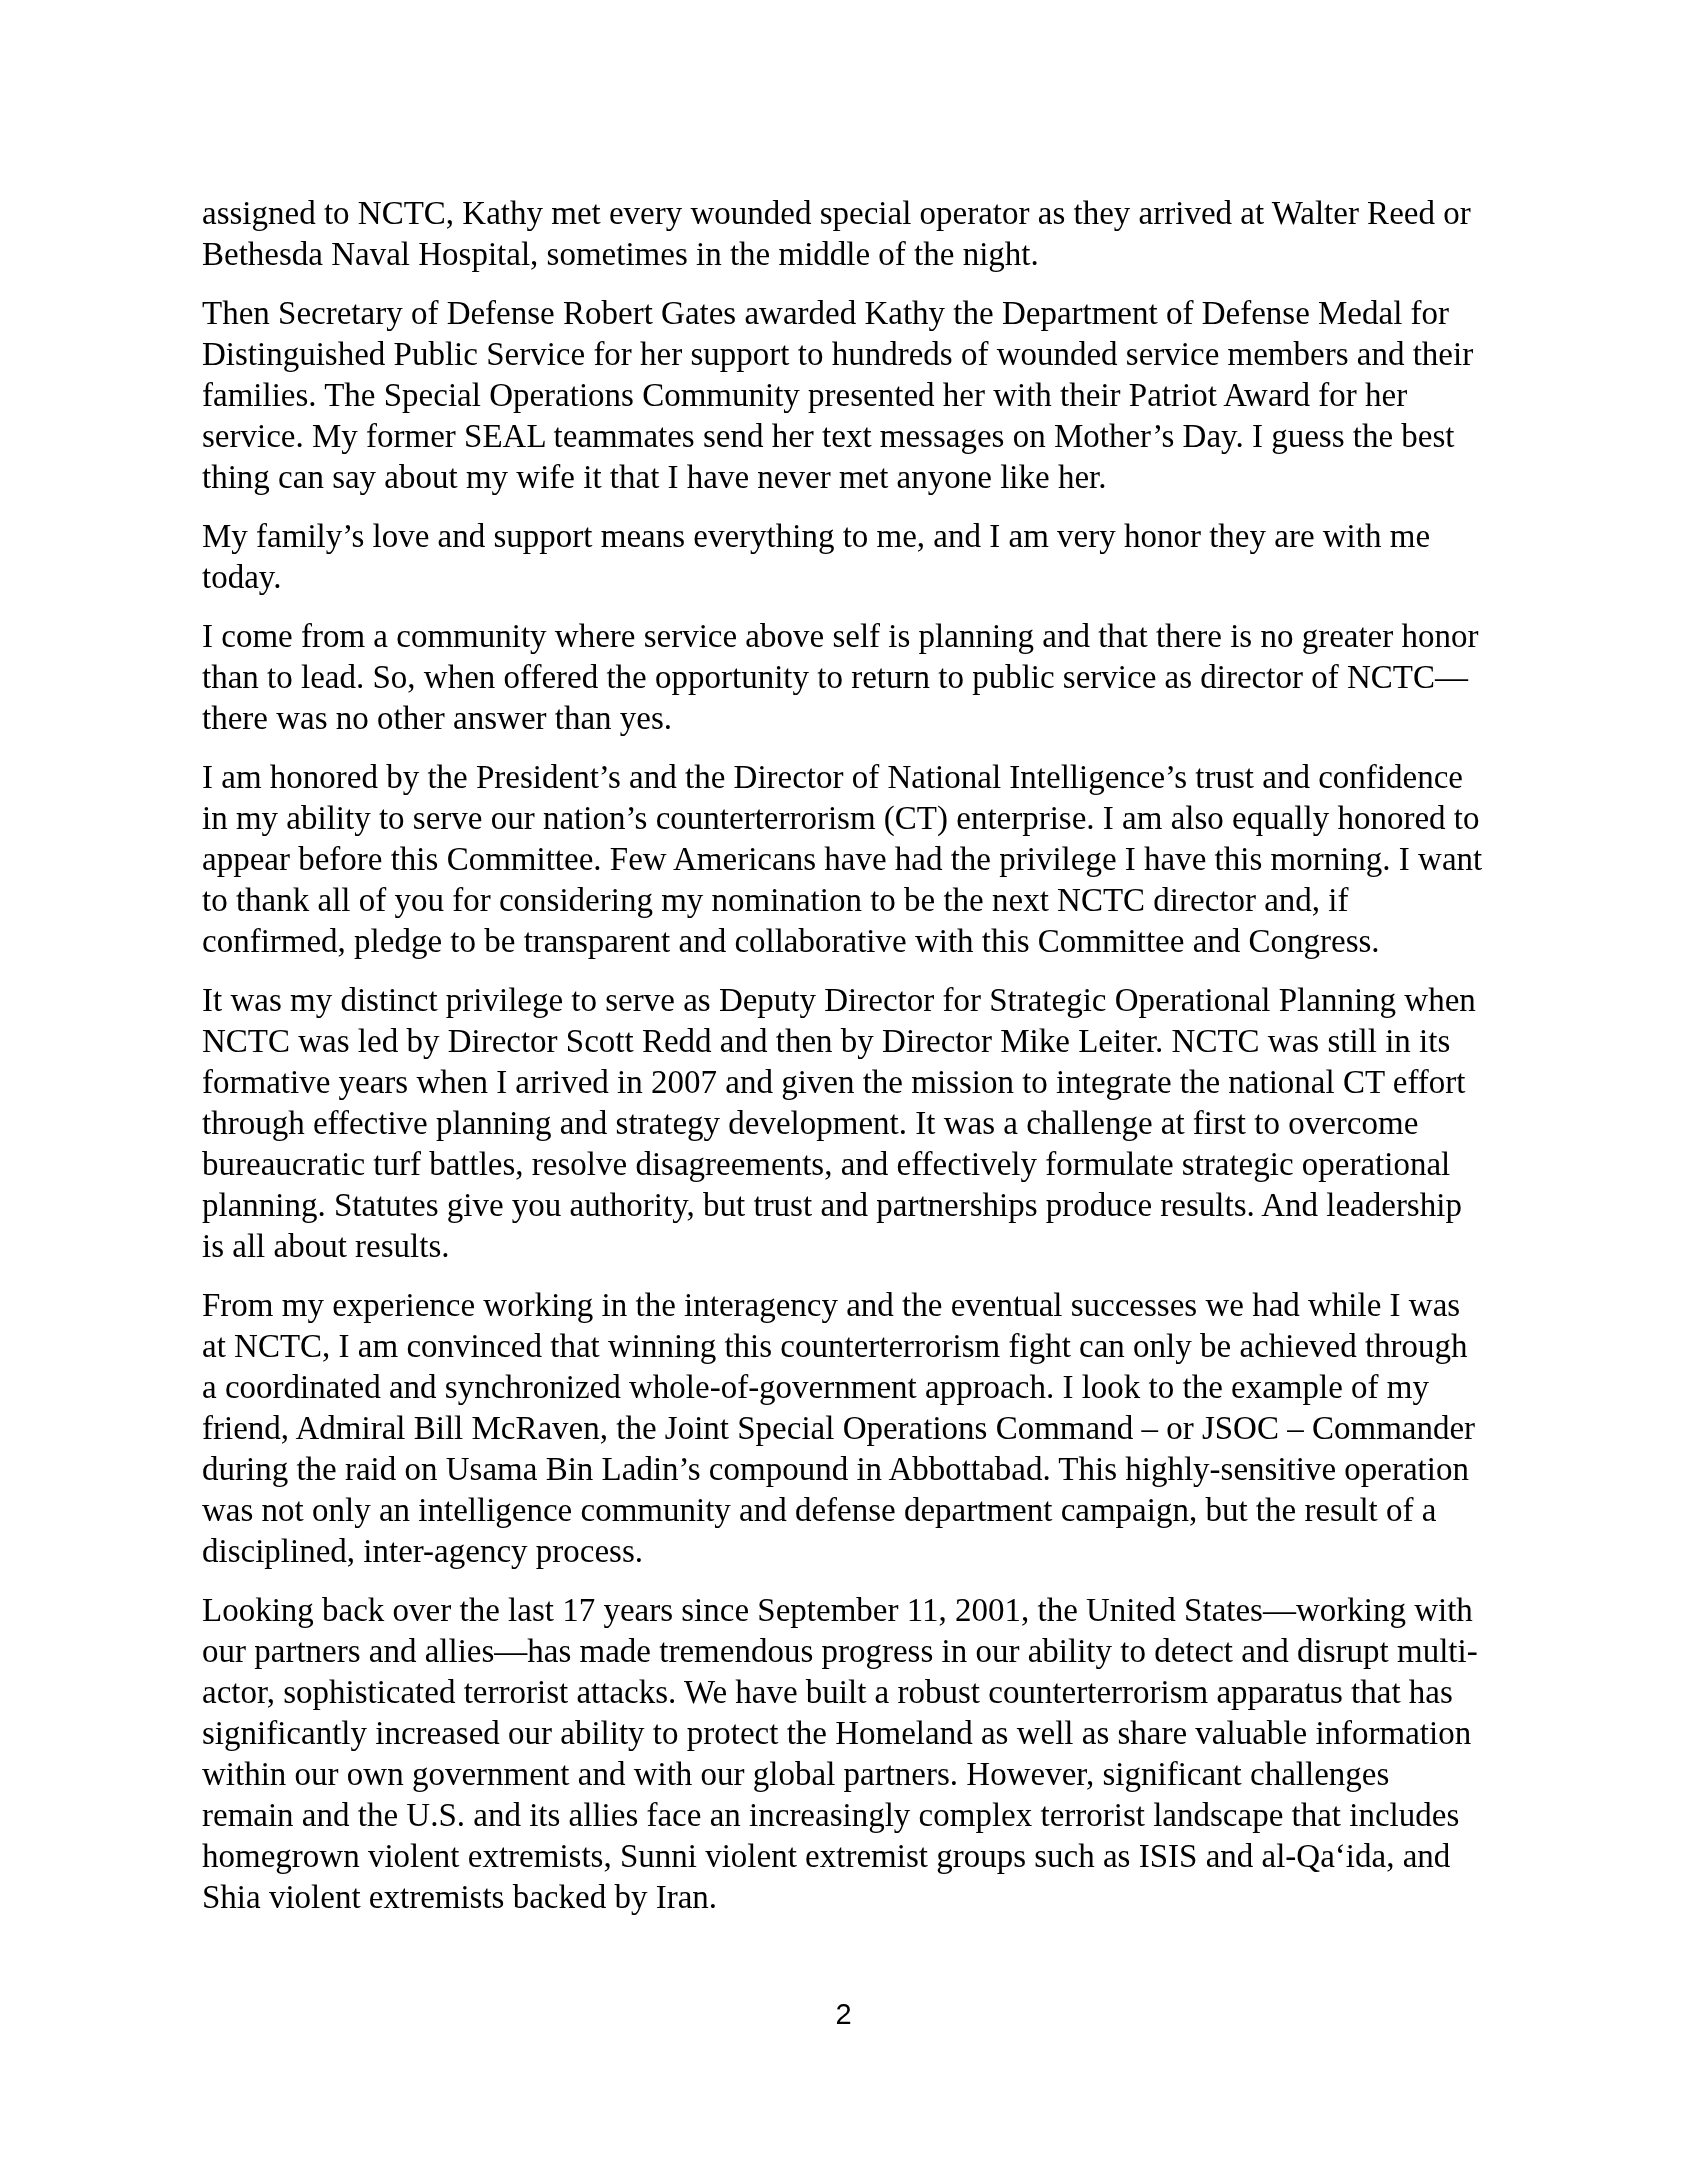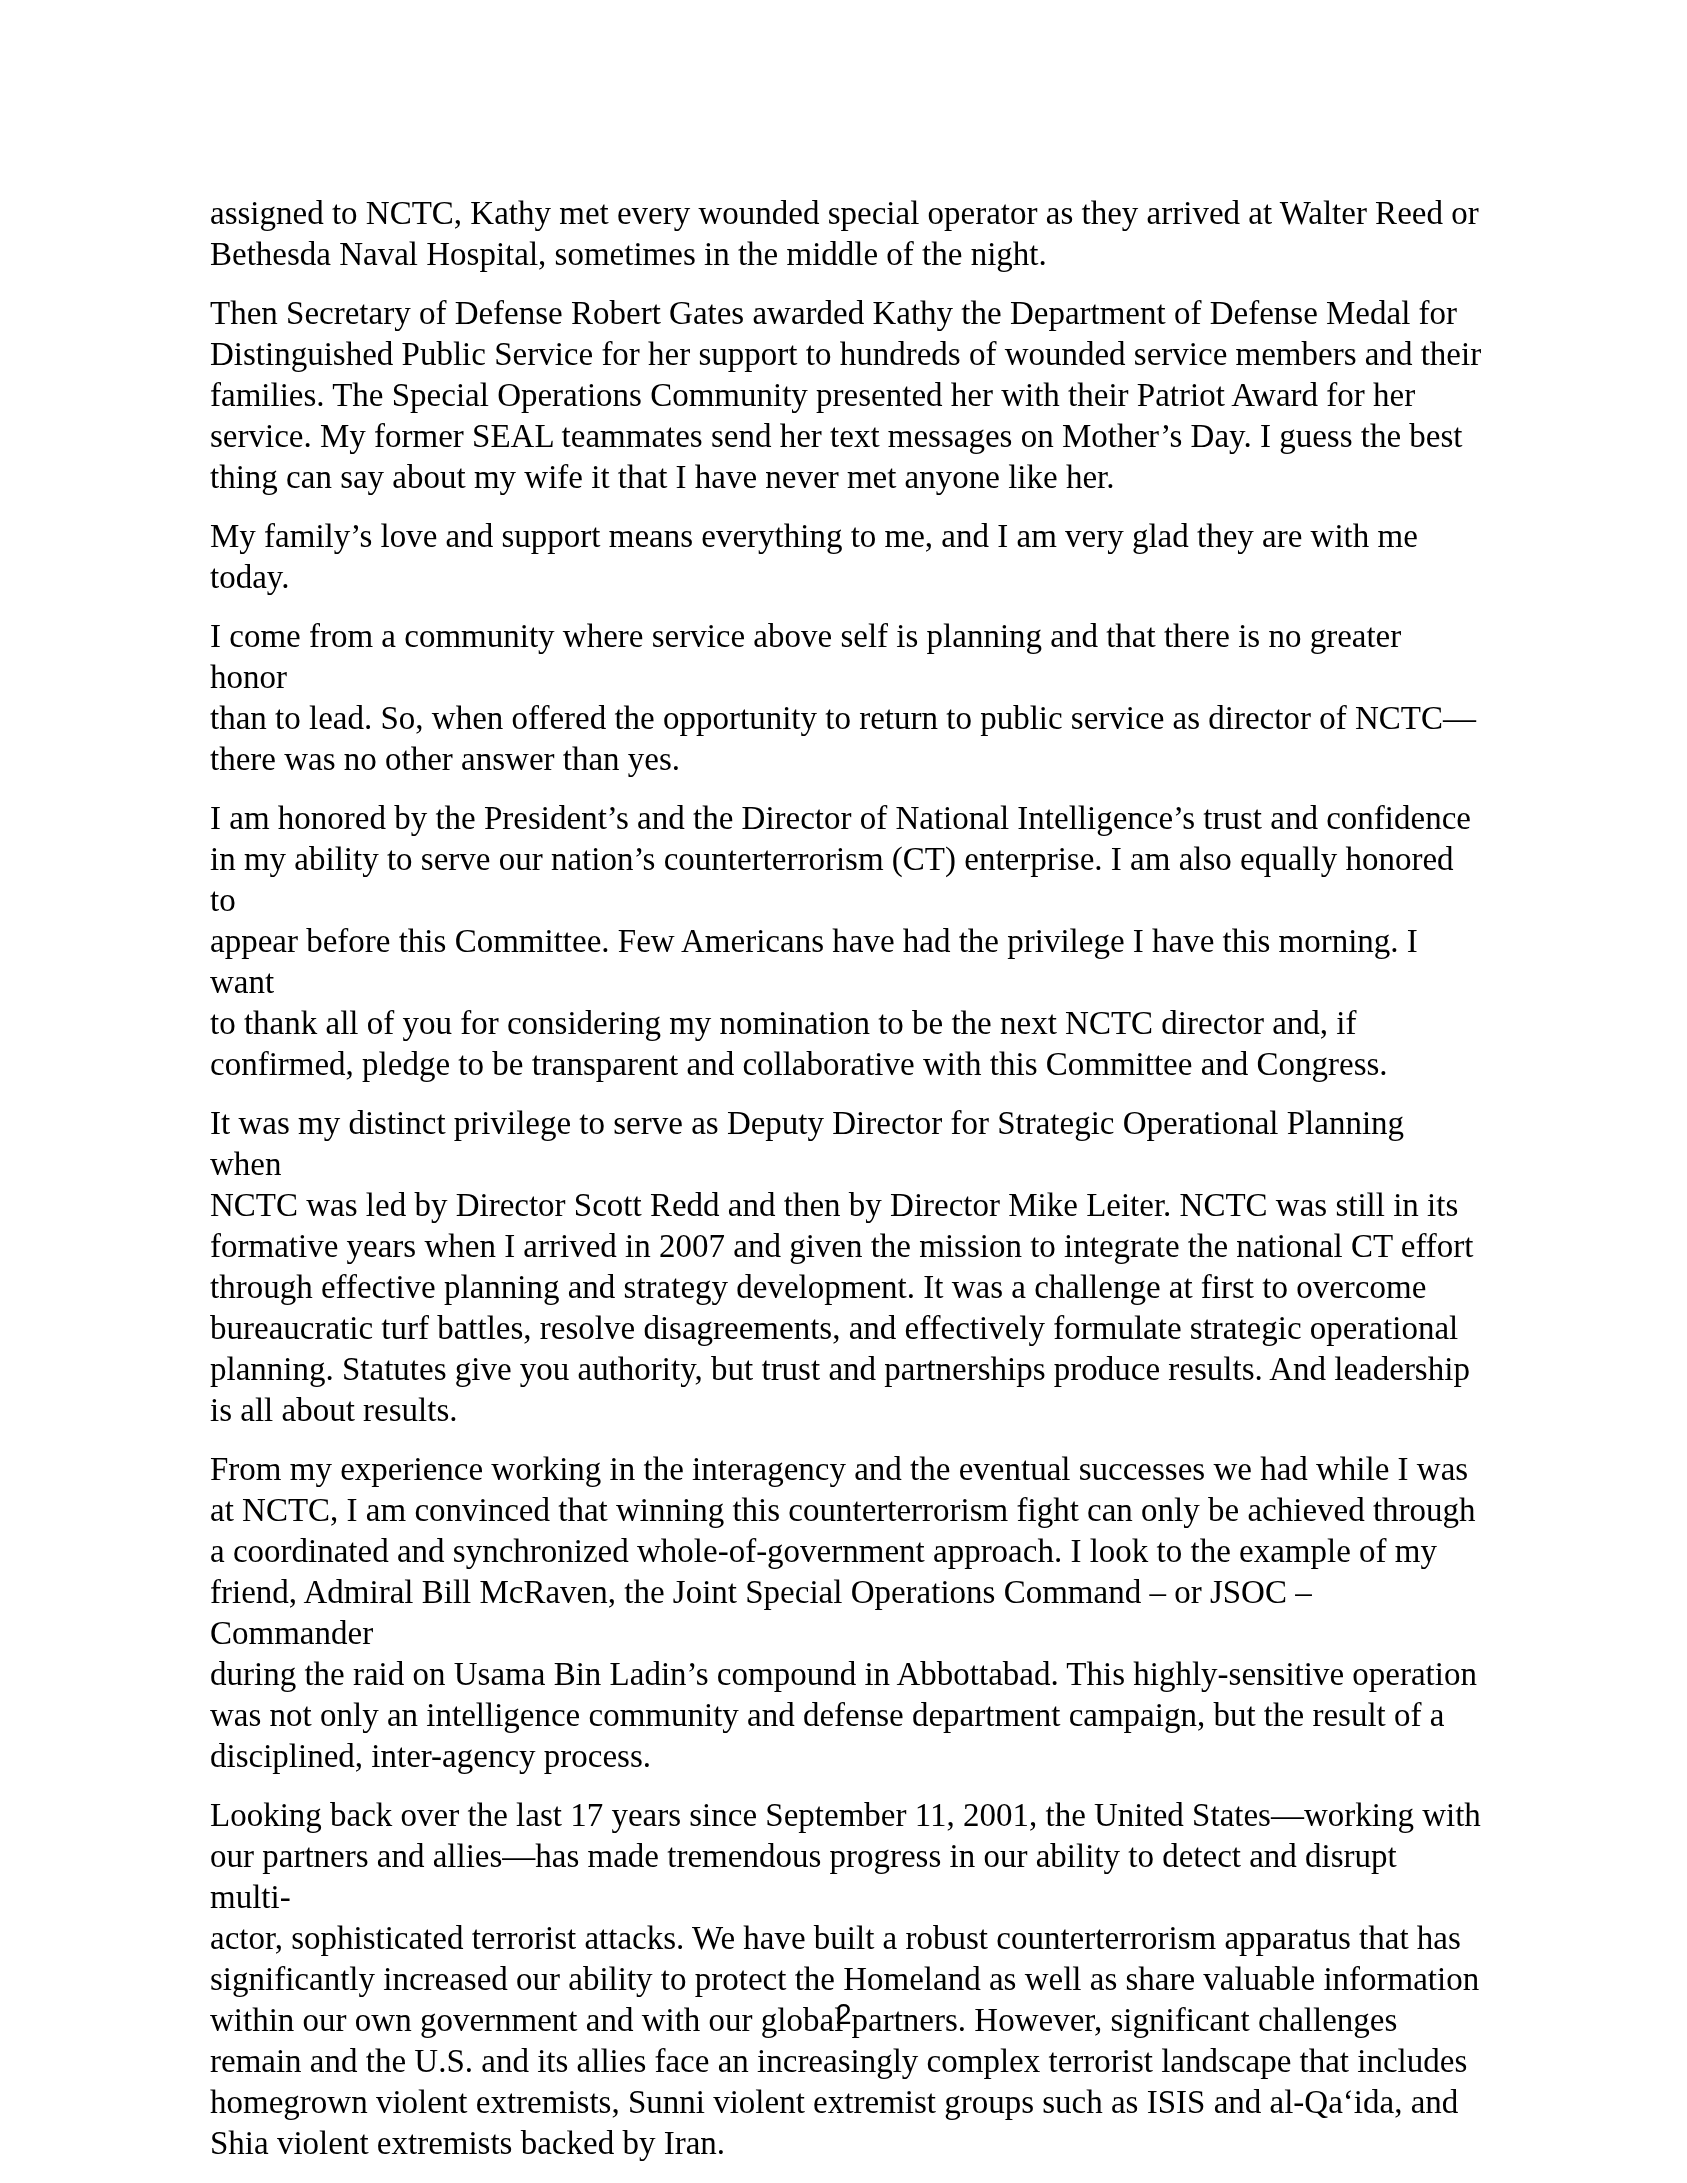--- a/index.html
+++ b/index.html
@@ -17,21 +17,21 @@
       position: absolute;
       left: 198px;
       top: 193px;
       width: 1285px;
       font-family: "Liberation Serif", "DejaVu Serif", serif;
       font-size: 33px;
       line-height: 41px;
       color: #000000;
     }
     .para {
-      margin: 0 0 18px 12px;
+      margin: 0 0 18px 4px;
       white-space: pre-line;
       font-family: Liberation Serif, serif;
     }
     .page-number {
       position: absolute;
       left: 0;
       width: 1687px;
       top: 1998px;
       text-align: center;
       font-family: "Liberation Sans", "DejaVu Sans", sans-serif;
@@ -43,21 +43,21 @@
 <body>
 
 <div class="page">
   <p class="para">assigned to NCTC, Kathy met every wounded special operator as they arrived at Walter Reed or
 Bethesda Naval Hospital, sometimes in the middle of the night.</p>
   <p class="para">Then Secretary of Defense Robert Gates awarded Kathy the Department of Defense Medal for
 Distinguished Public Service for her support to hundreds of wounded service members and their
 families. The Special Operations Community presented her with their Patriot Award for her
 service. My former SEAL teammates send her text messages on Mother’s Day. I guess the best
 thing can say about my wife it that I have never met anyone like her.</p>
-  <p class="para">My family’s love and support means everything to me, and I am very glad they are with me
+  <p class="para">My family’s love and support means everything to me, and I am very honor they are with me
 today.</p>
   <p class="para">I come from a community where service above self is planning and that there is no greater honor
 than to lead. So, when offered the opportunity to return to public service as director of NCTC—
 there was no other answer than yes.</p>
   <p class="para">I am honored by the President’s and the Director of National Intelligence’s trust and confidence
 in my ability to serve our nation’s counterterrorism (CT) enterprise. I am also equally honored to
 appear before this Committee. Few Americans have had the privilege I have this morning. I want
 to thank all of you for considering my nomination to be the next NCTC director and, if
 confirmed, pledge to be transparent and collaborative with this Committee and Congress.</p>
   <p class="para">It was my distinct privilege to serve as Deputy Director for Strategic Operational Planning when

